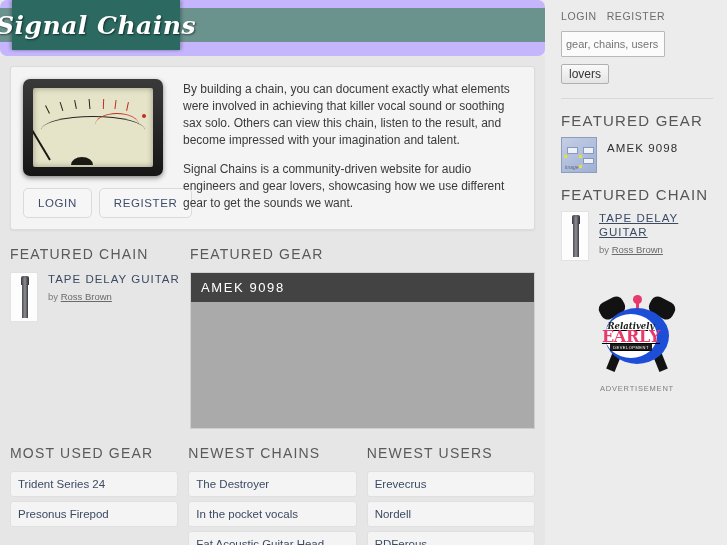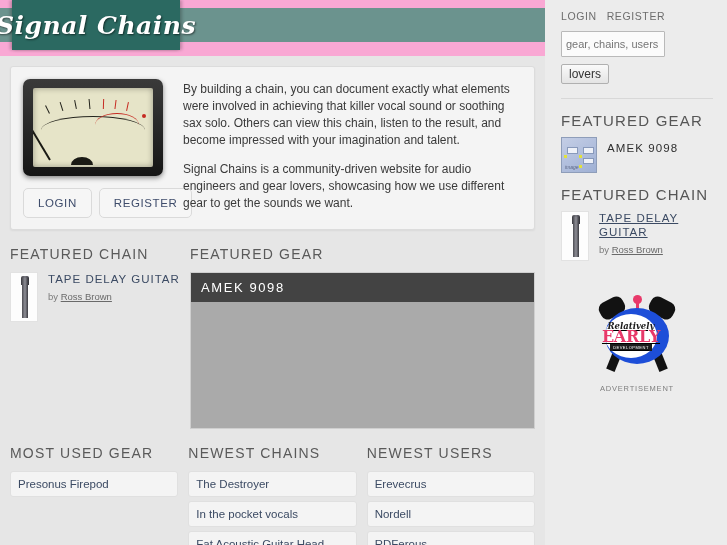--- a/index.html
+++ b/index.html
@@ -7,21 +7,22 @@
     width: 727px; height: 545px;
     overflow: hidden;
     background: #e9e9e9;
     font-family: "Liberation Sans", sans-serif;
   }
 
   
   .header {
     position: absolute; left: 0; top: 0;
     width: 545px; height: 56px;
-    background: #f9a8d4;
+    background: #c4b5fd;
+    border-radius: 7px;
   }
   .header-navstrip {
     position: absolute; left: 0; top: 8px;
     width: 545px; height: 34px;
     background: #6b938e;
   }
   .logo-tab {
     position: absolute; left: 12px; top: 0;
     width: 168px; height: 50px;
     background: #2b6961;
@@ -467,20 +468,21 @@
       <div class="gear-panel">
         <div class="gear-panel-head">AMEK 9098</div>
       </div>
     </div>
   </section>
 
   <section class="lists">
 
     <div class="list-col">
       <h2 class="main-heading">MOST USED GEAR</h2>
+      <div class="list-item">Trident Series 24</div>
       <div class="list-item">Presonus Firepod</div>
 
     </div>
 
     <div class="list-col">
       <h2 class="main-heading">NEWEST CHAINS</h2>
       <div class="list-item">The Destroyer</div>
       <div class="list-item">In the pocket vocals</div>
       <div class="list-item">Fat Acoustic Guitar Head</div>
 

